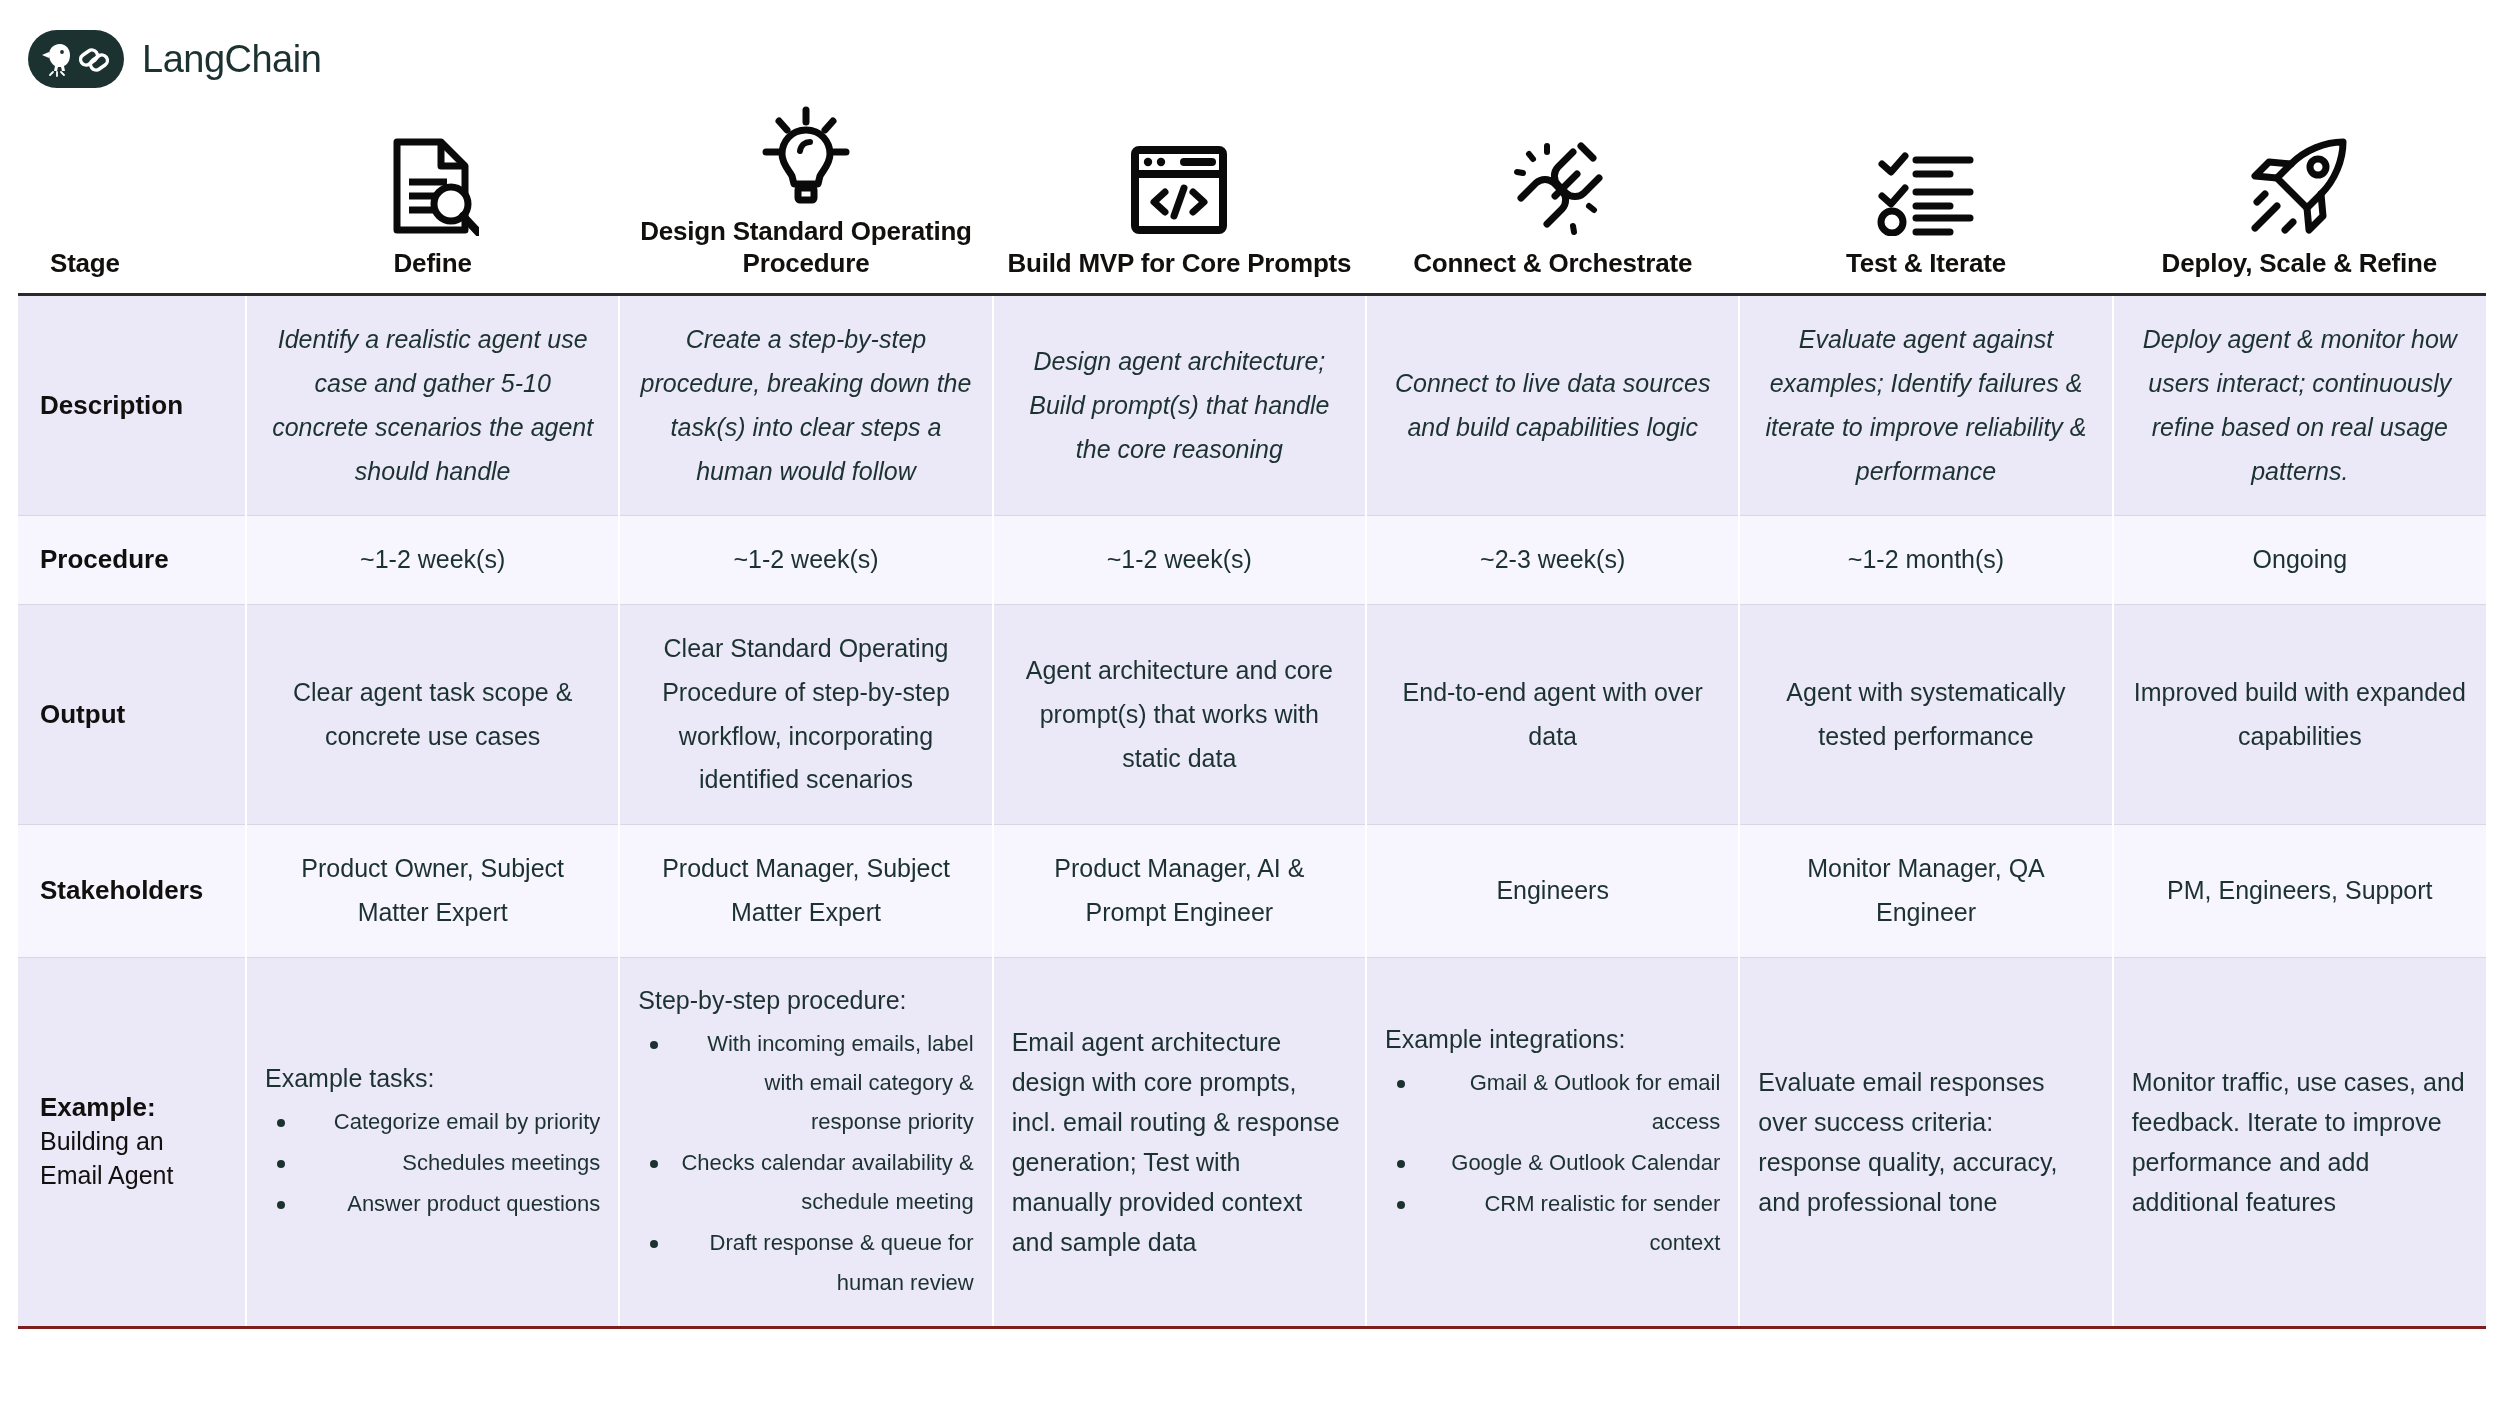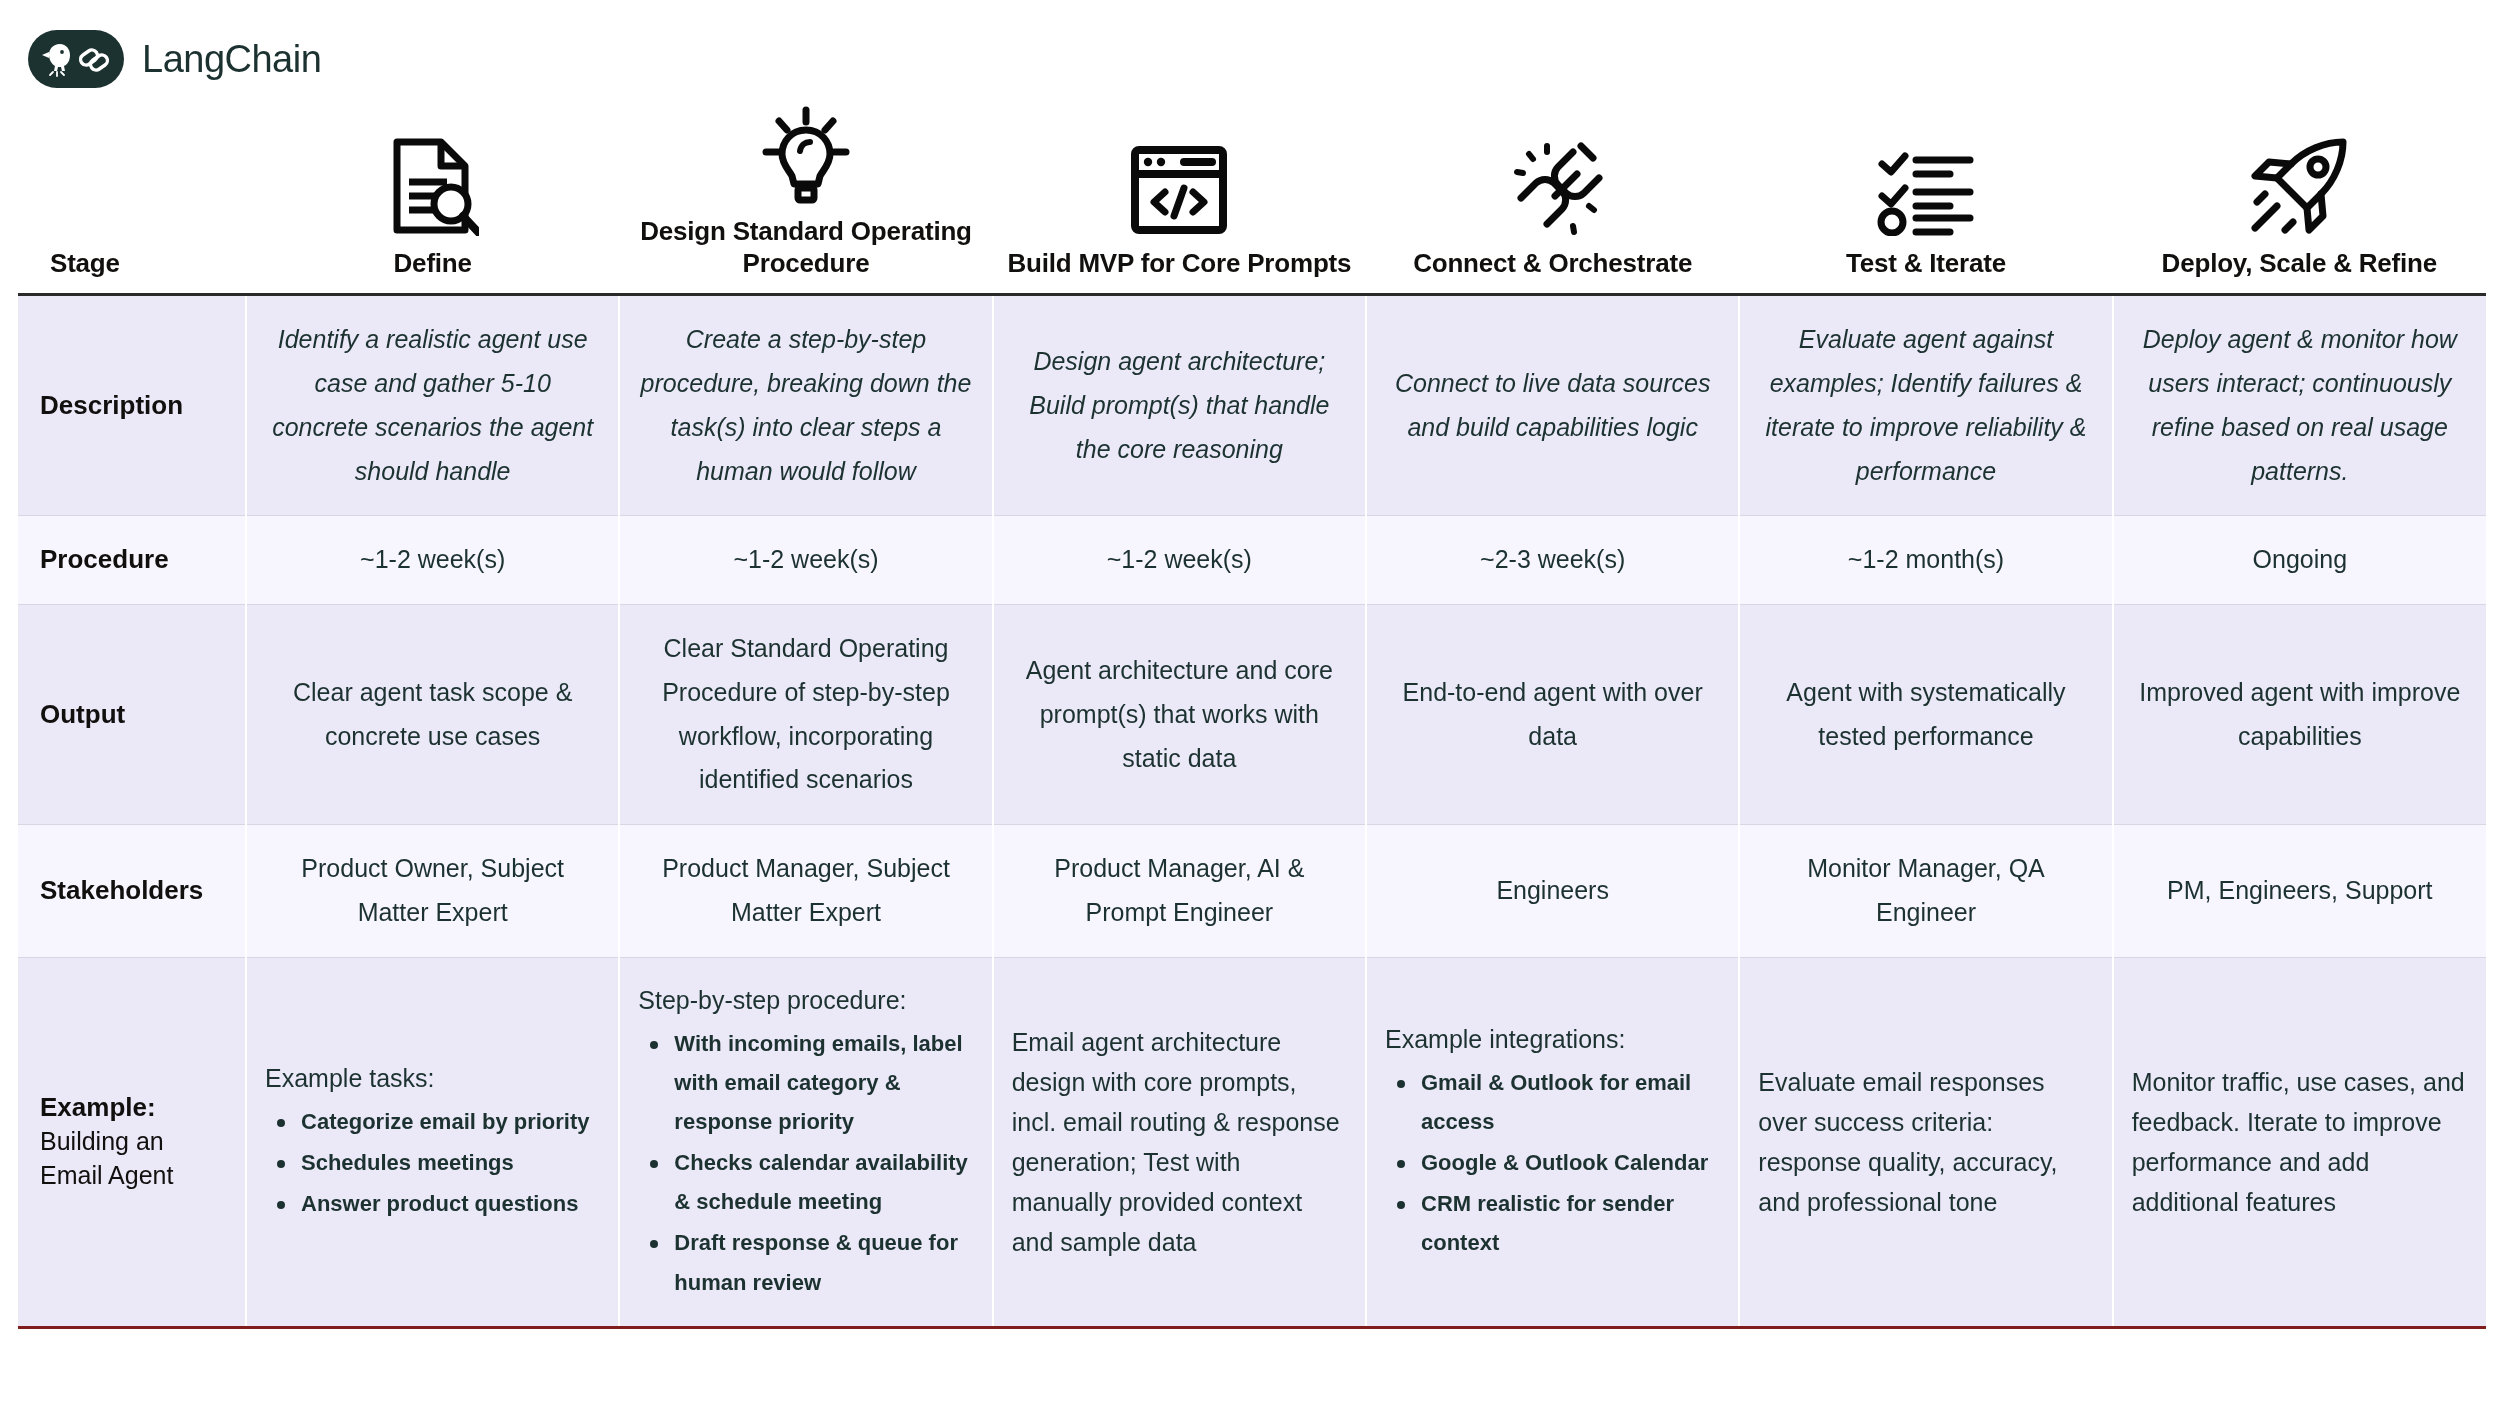--- a/index.html
+++ b/index.html
@@ -98,22 +98,21 @@
   .row-bottom td { border-bottom: 3px solid #7f1d1d; margin-top: 44px; }
 
   .desc { font-style: italic; }
 
   .cell-left { text-align: left !important; }
 
   ul.bul {
     list-style: none;
     margin: 4px 0 0 0;
     padding: 0;
-    text-align: left;
-    font-weight: bold;
+    text-align: right;
   }
   ul.bul li {
     position: relative;
     padding-left: 36px;
     font-size: 22px;
     line-height: 1.78;
     margin-bottom: 2px;
   }
   ul.bul li::before {
     content: "";
@@ -306,21 +305,21 @@
         <td>Ongoing</td>
       </tr>
 
       <tr class="row-a row-sep">
         <td>Output</td>
         <td>Clear agent task scope &amp; concrete use cases</td>
         <td>Clear Standard Operating Procedure of step-by-step workflow, incorporating identified scenarios</td>
         <td>Agent architecture and core prompt(s) that works with static data</td>
         <td>End-to-end agent with over data</td>
         <td>Agent with systematically tested performance</td>
-        <td>Improved agent with improve capabilities</td>
+        <td>Improved build with expanded capabilities</td>
       </tr>
 
       <tr class="row-b row-sep">
         <td>Stakeholders</td>
         <td>Product Owner, Subject Matter Expert</td>
         <td>Product Manager, Subject Matter Expert</td>
         <td>Product Manager, AI &amp; Prompt Engineer</td>
         <td>Engineers</td>
         <td>Monitor Manager, QA Engineer</td>
         <td>PM, Engineers, Support</td>

